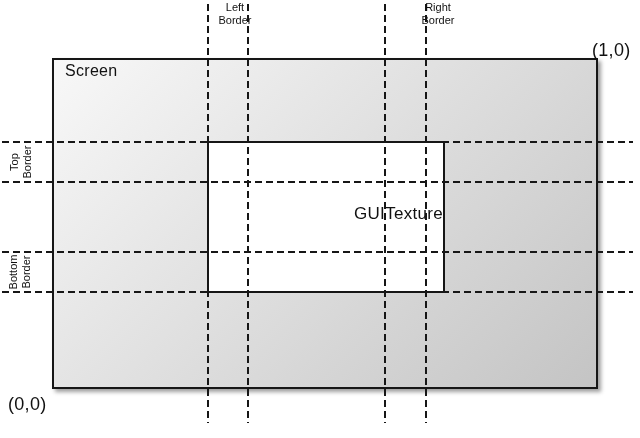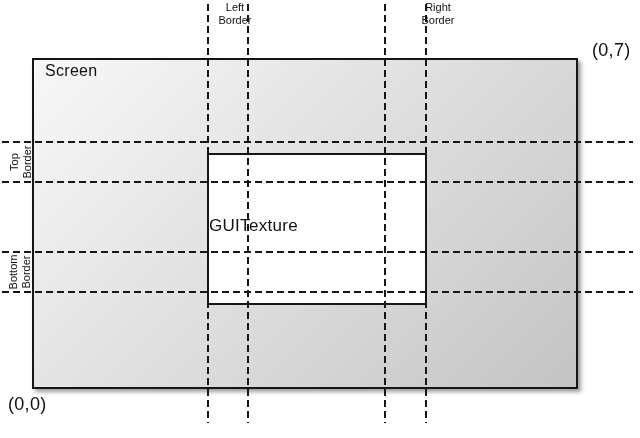--- a/index.html
+++ b/index.html
@@ -9,44 +9,44 @@
   }
   .canvas {
     position: relative;
     width: 640px; height: 438px;
     background: #ffffff;
     overflow: hidden;
   }
   
   .screen {
     position: absolute;
-    left: 32px; top: 58px;
+    left: 52px; top: 58px;
     width: 546px; height: 331px;
     box-sizing: border-box;
     border: 2px solid var(--line, #161616);
     background: linear-gradient(135deg, var(--grad-start, #f8f8f8) 0%, var(--grad-end, #c4c4c4) 100%);
     box-shadow: 3px 3px 4px rgba(0,0,0,0.38);
     z-index: 1;
   }
   .screen-label {
     position: absolute;
     left: 11px; top: 2px;
     font-size: 16px;
     letter-spacing: 0.3px;
   }
   
   .texture {
     position: absolute;
-    left: 207px; top: 153px;
-    width: 220px; height: 152px;
+    left: 207px; top: 141px;
+    width: 238px; height: 152px;
     box-sizing: border-box;
     border: 2px solid var(--line, #161616);
     background: var(--texture-fill, #ffffff);
     z-index: 2;
-    display: flex; align-items: center; justify-content: flex-start;
+    display: flex; align-items: center; justify-content: flex-end;
   }
   .texture-label {
     font-size: 17px;
     letter-spacing: 0.3px;
     margin-top: -6px;
   }
   
   .vline {
     position: absolute;
     top: 4px; height: 419px; width: 2px;
@@ -128,16 +128,16 @@
   </div>
   <div class="border-label label-top-border">
     <div>Top</div>
     <div>Border</div>
   </div>
   <div class="border-label label-bottom-border">
     <div>Bottom</div>
     <div>Border</div>
   </div>
 
-  <span class="coord coord-top-right">(0,7)</span>
+  <span class="coord coord-top-right">(1,0)</span>
   <span class="coord coord-bottom-left">(0,0)</span>
 
 </div>
 
 </body></html>

